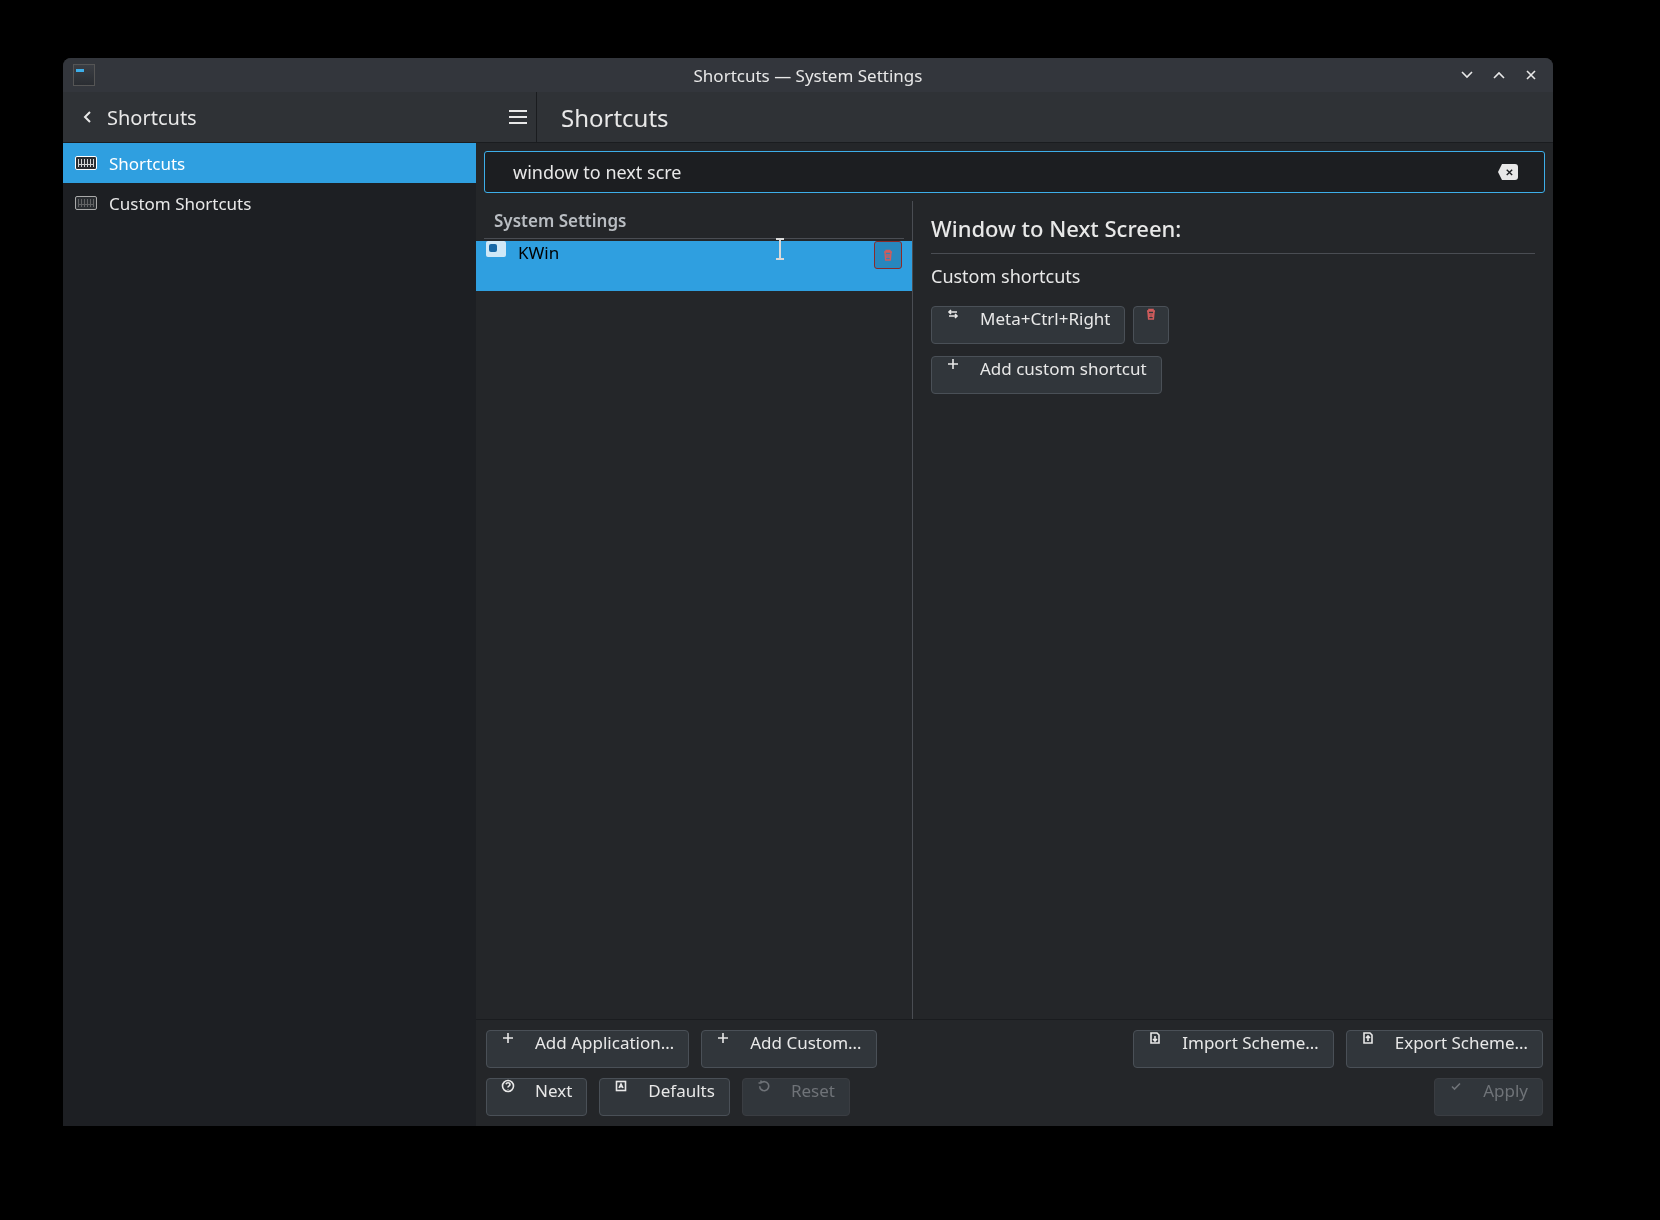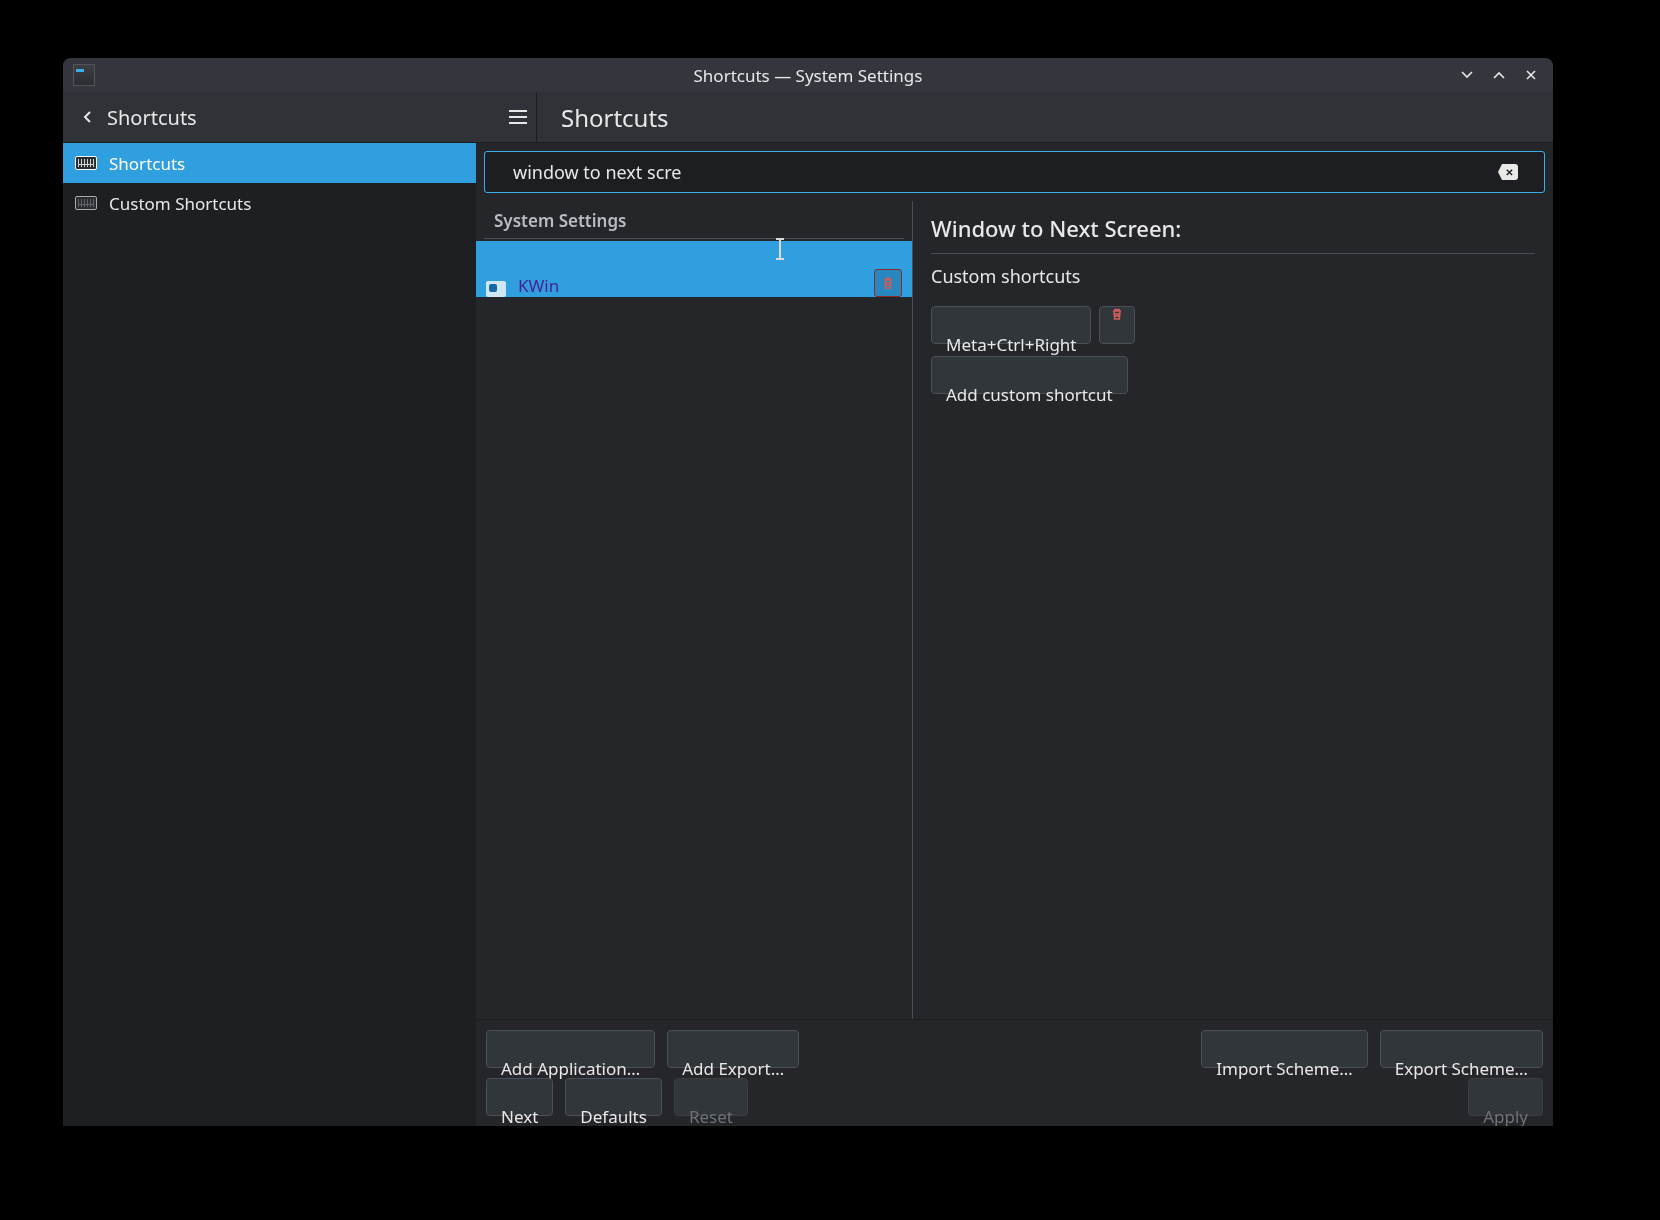--- a/index.html
+++ b/index.html
@@ -174,23 +174,23 @@
     display:flex;flex-direction:column;
   }
   .catheader{
     padding:8px 10px 6px;
     color:var(--text-dim);
     font-weight:600;font-size:17px;
     border-bottom:1px solid var(--divider);
     margin:0 8px;
   }
   .catitem{
-    height:56px;display:flex;align-items:flex-end;gap:12px;
+    height:50px;display:flex;align-items:flex-start;gap:12px;
     padding:0 10px;margin-top:2px;
-    background:var(--bg-selected);color:#4c1d95;cursor:pointer;
+    background:var(--bg-selected);color:#000000;cursor:pointer;
   }
   .catitem .appicon2{
     width:20px;height:16px;background:#cfe8f7;border-radius:2px;position:relative;
   }
   .catitem .appicon2::after{content:"";position:absolute;left:3px;top:3px;width:8px;height:8px;background:#1768a6;border-radius:2px;}
   .catitem .delbtn{
     margin-left:auto;
     width:26px;height:26px;border:1px solid #8a2a2a;border-radius:3px;
     display:flex;align-items:center;justify-content:center;
     background:rgba(0,0,0,.15);color:var(--delete-red);
@@ -208,26 +208,26 @@
     padding-top:10px;
   }
   .dcol{flex:1;display:flex;flex-direction:column;gap:12px;}
   .dcol h3{margin:0 0 6px;font-size:18px;font-weight:400;color:var(--text);}
   .defline{display:flex;align-items:center;gap:10px;}
   .checkbox{
     width:16px;height:16px;border:1px solid #777;border-radius:3px;background:#24262a;
   }
   .btnrow{display:flex;gap:8px;}
   .kbtn{
-    display:flex;align-items:flex-start;gap:26px;
+    display:flex;align-items:flex-start;gap:20px;
     height:36px;padding:0 14px;
     background:var(--bg-button);
     border:1px solid var(--bg-button-border);
     border-radius:4px;cursor:pointer;color:var(--text);
-    font-size:17px;white-space:nowrap;flex-direction:column;
+    font-size:17px;white-space:nowrap;
   }
   .kbtn.small{padding:0 10px;}
   .kbtn.disabled{color:var(--text-disabled);border-color:#3a3d42;cursor:default;}
   .kbtn svg{width:14px;height:14px;stroke:currentColor;fill:none;stroke-width:1.6;}
 
   .footer{
     display:flex;flex-direction:column;gap:10px;
     padding:10px 10px 10px;
     border-top:1px solid #1a1c1f;
     background:var(--bg-panel);
@@ -366,21 +366,21 @@
           <div class="kbtn">
             <svg viewBox="0 0 14 14">
                 <path d="M7 2v10M2 7h10"></path>
               </svg>
             <span>Add Application…</span>
           </div>
           <div class="kbtn">
             <svg viewBox="0 0 14 14">
                 <path d="M7 2v10M2 7h10"></path>
               </svg>
-            <span>Add Export…</span>
+            <span>Add Custom…</span>
           </div>
           <div class="spacer"></div>
           <div class="kbtn">
             <svg viewBox="0 0 14 14">
                 <path d="M3 2h6l2 2v8H3zM7 5v5M5 8l2 2 2-2"></path>
               </svg>
             <span>Import Scheme…</span>
           </div>
           <div class="kbtn">
             <svg viewBox="0 0 14 14">

